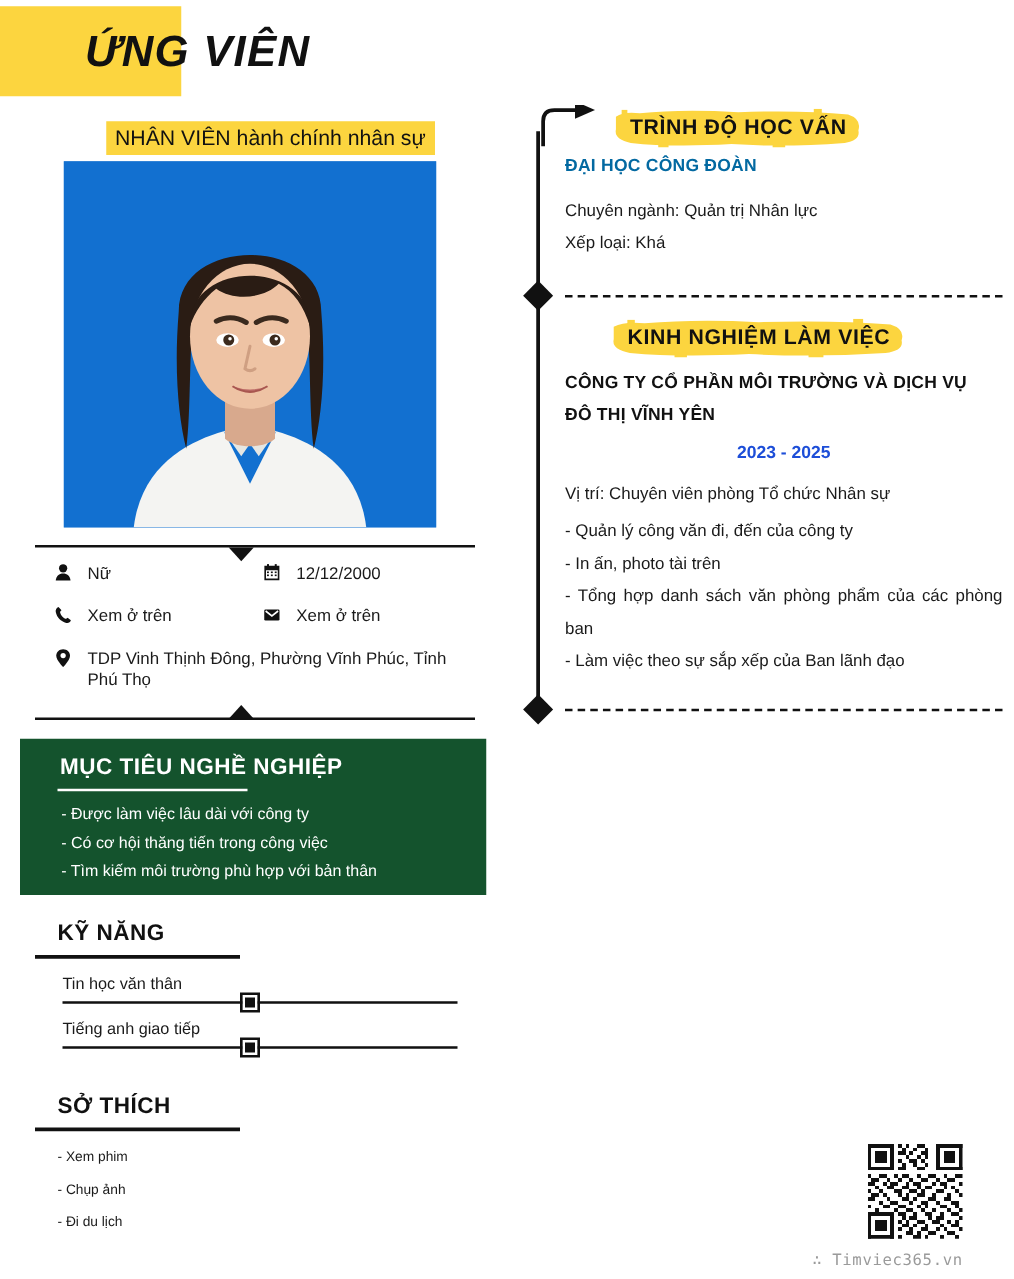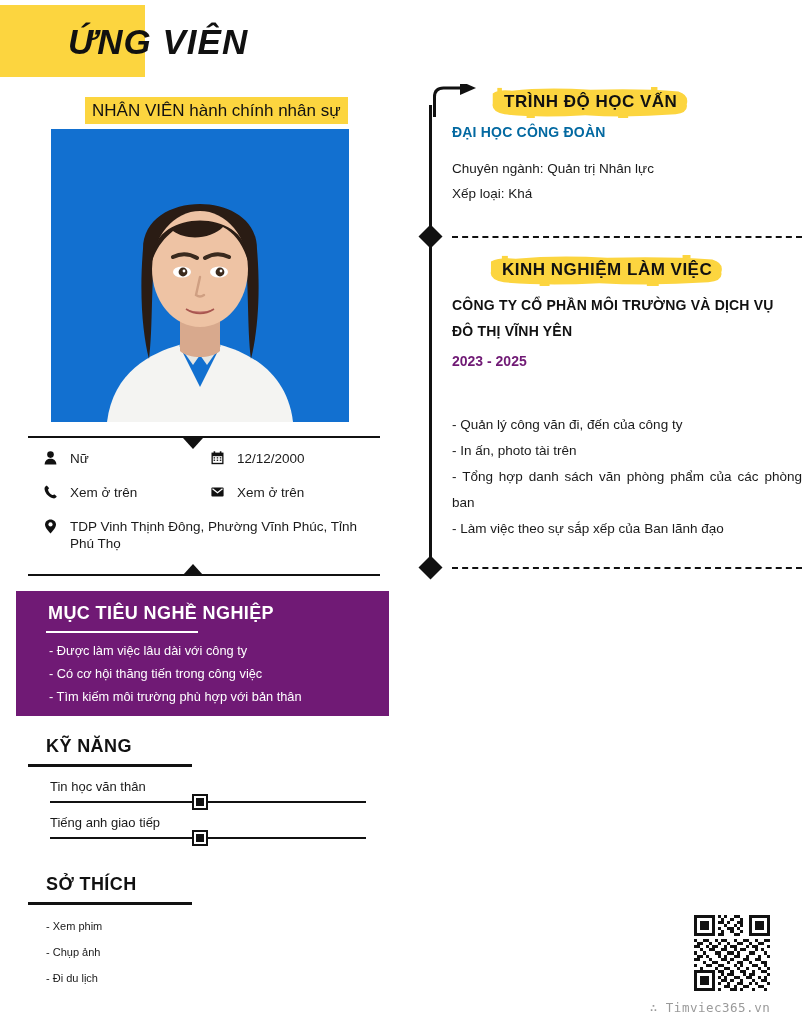--- a/index.html
+++ b/index.html
@@ -95,21 +95,21 @@
   .ctext { line-height: 17px; }
   .chalf { display: flex; }
   .chalf > .cell { display: flex; align-items: flex-start; }
   .chalf > .cell.left { width: 167px; flex: 0 0 167px; }
   .chalf > .cell.right { flex: 1; }
 
   
   #objective {
     position: absolute; left: 16px; top: 591px;
     width: 373px; height: 125px;
-    background: #701a75;
+    background: #14532d;
     color: #ffffff;
   }
   #obj-title {
     position: absolute; left: 32px; top: 12px;
     font-size: 18px; font-weight: bold;
     letter-spacing: 0.4px;
     white-space: nowrap;
   }
   #obj-underline {
     position: absolute; left: 30px; top: 40px;
@@ -230,22 +230,22 @@
     position: absolute; left: 32px; top: 292px; width: 350px;
     font-size: 14px; font-weight: bold; color: #111;
     line-height: 26px;
     text-align: justify;
     text-align-last: left;
     letter-spacing: 0.2px;
   }
   #exp-company .l2 { display: block; }
   #exp-date {
     position: absolute; left: 32px; top: 353px; width: 350px;
-    text-align: left;
-    font-size: 14px; font-weight: bold; color: #701a75;
+    text-align: center;
+    font-size: 14px; font-weight: bold; color: #1d4ed8;
   }
   #exp-pos { position: absolute; left: 32px; top: 387px; font-size: 13.5px; color:#1a1a1a; }
   #exp-list {
     position: absolute; left: 32px; top: 412px; width: 350px;
   }
   #exp-list li {
     list-style: none;
     font-size: 13.5px; line-height: 26px; color: #1a1a1a;
     text-align: justify;
     text-align-last: left;
@@ -455,20 +455,21 @@
           <rect x="160" y="31" width="12" height="3" fill="#fcd53f"></rect>
         </svg>
       </span>
       <span class="hl-tx">KINH NGHIỆM LÀM VIỆC</span>
     </div>
     <div id="exp-company">
       <span>CÔNG TY CỔ PHẦN MÔI TRƯỜNG VÀ DỊCH VỤ</span>
       <span class="l2">ĐÔ THỊ VĨNH YÊN</span>
     </div>
     <div id="exp-date">2023 - 2025</div>
+    <div id="exp-pos">Vị trí: Chuyên viên phòng Tổ chức Nhân sự</div>
     <ul id="exp-list">
       <li>- Quản lý công văn đi, đến của công ty</li>
       <li>- In ấn, photo tài trên</li>
       <li>- Tổng hợp danh sách văn phòng phẩm của các phòng ban</li>
       <li>- Làm việc theo sự sắp xếp của Ban lãnh đạo</li>
     </ul>
   </div>
 
   <div id="qr">
     <svg width="76" height="76" viewBox="0 0 25 25" shape-rendering="crispEdges">

